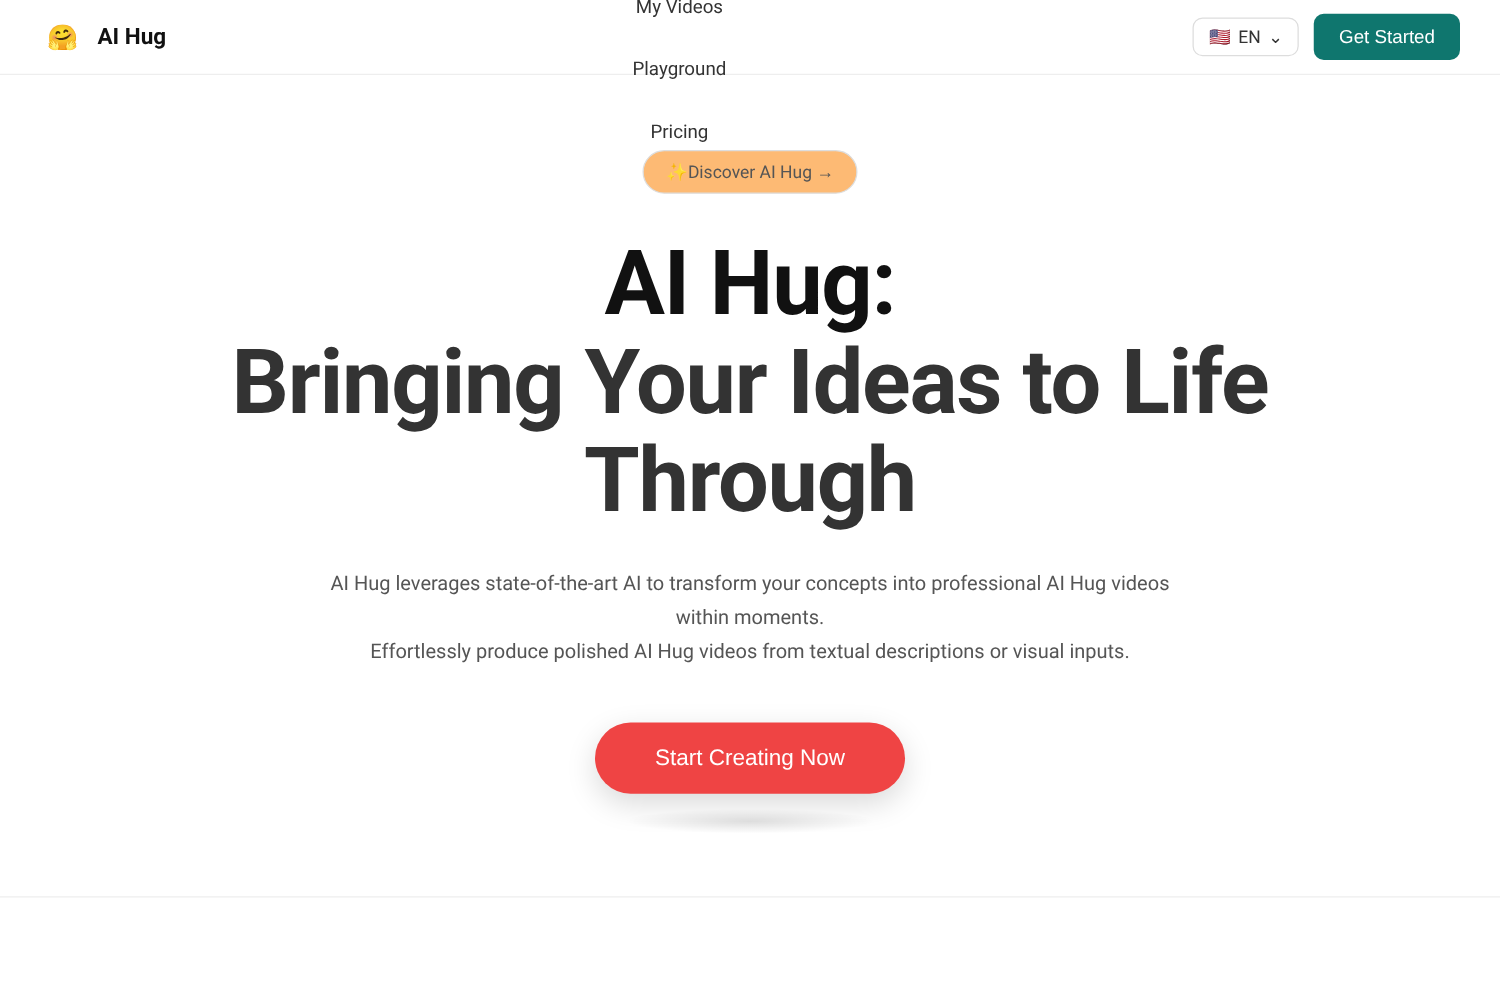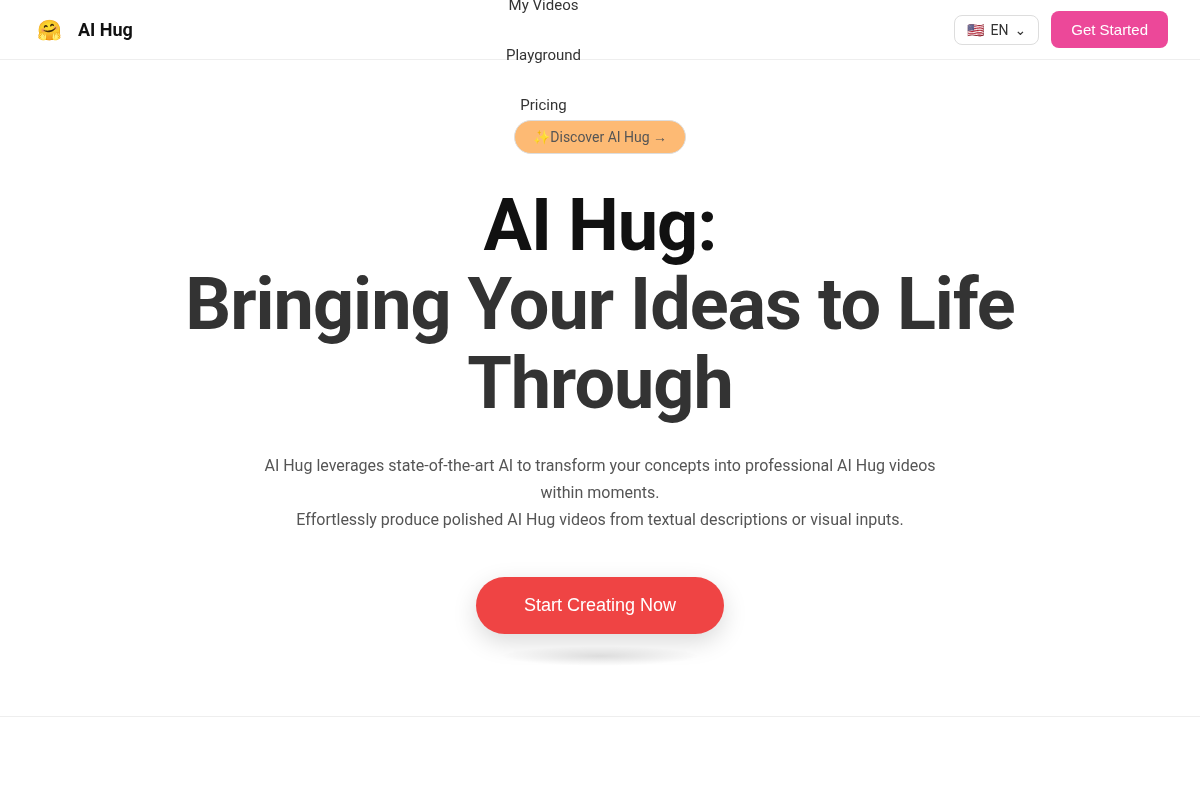--- a/index.html
+++ b/index.html
@@ -83,21 +83,21 @@
       border: 1px solid #ddd;
       border-radius: 8px;
       padding: 6px 12px;
       font-size: 14px;
       cursor: pointer;
       background: #fff;
       color: #333;
     }
 
     .btn-get-started {
-      background: #ec4899;
+      background: #0f766e;
       color: #ffffff;
       border: none;
       border-radius: 8px;
       padding: 10px 20px;
       font-size: 15px;
       font-weight: 500;
       cursor: pointer;
     }
 
     

